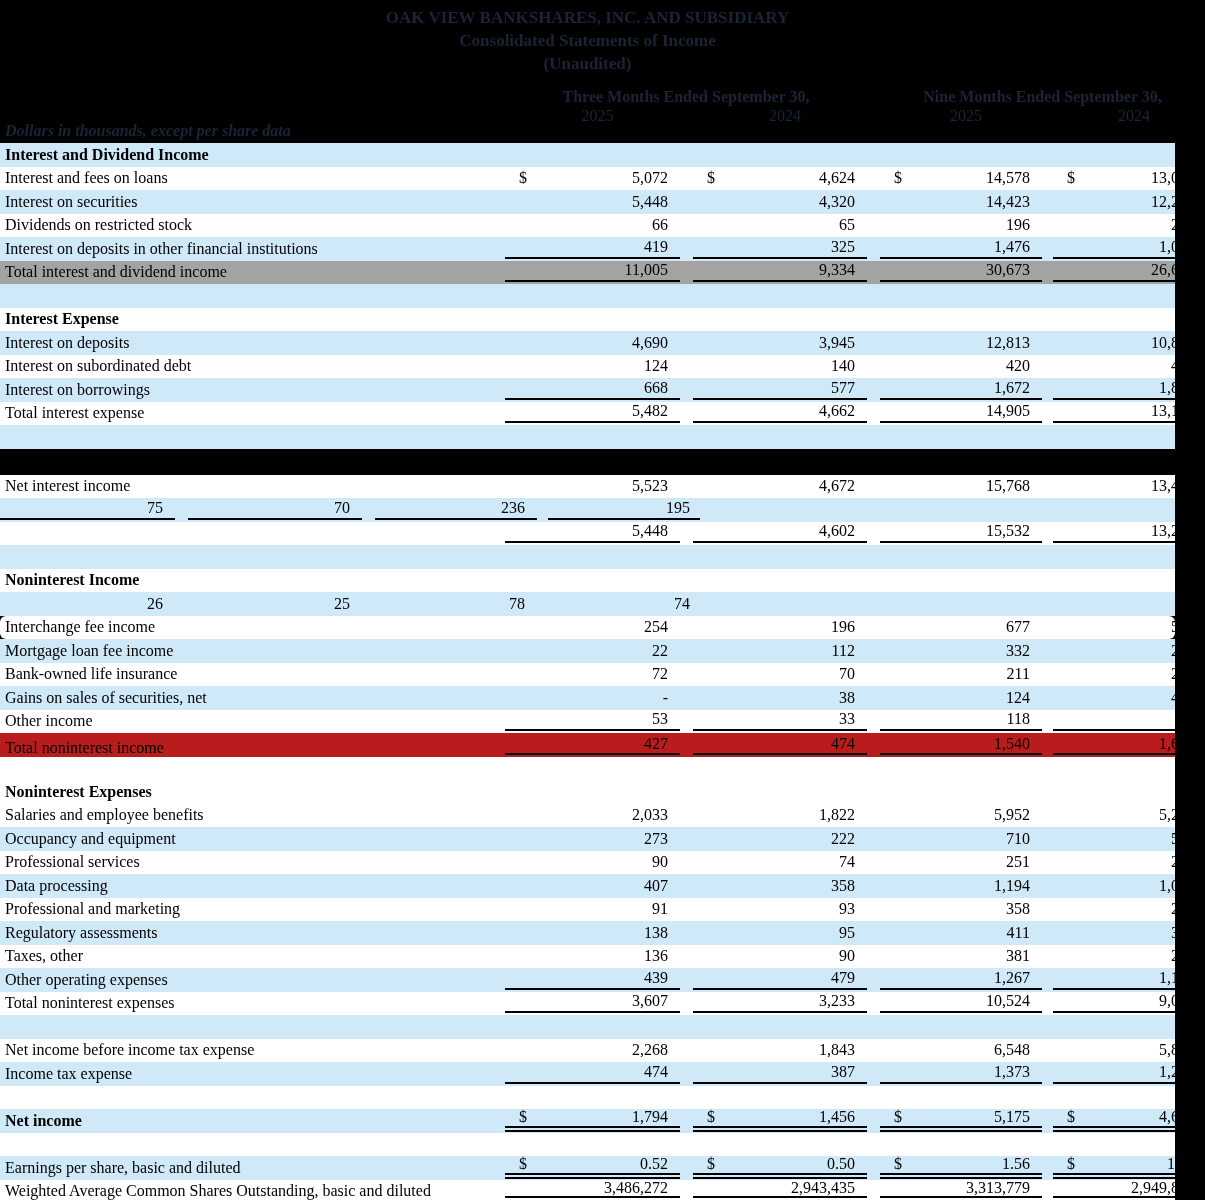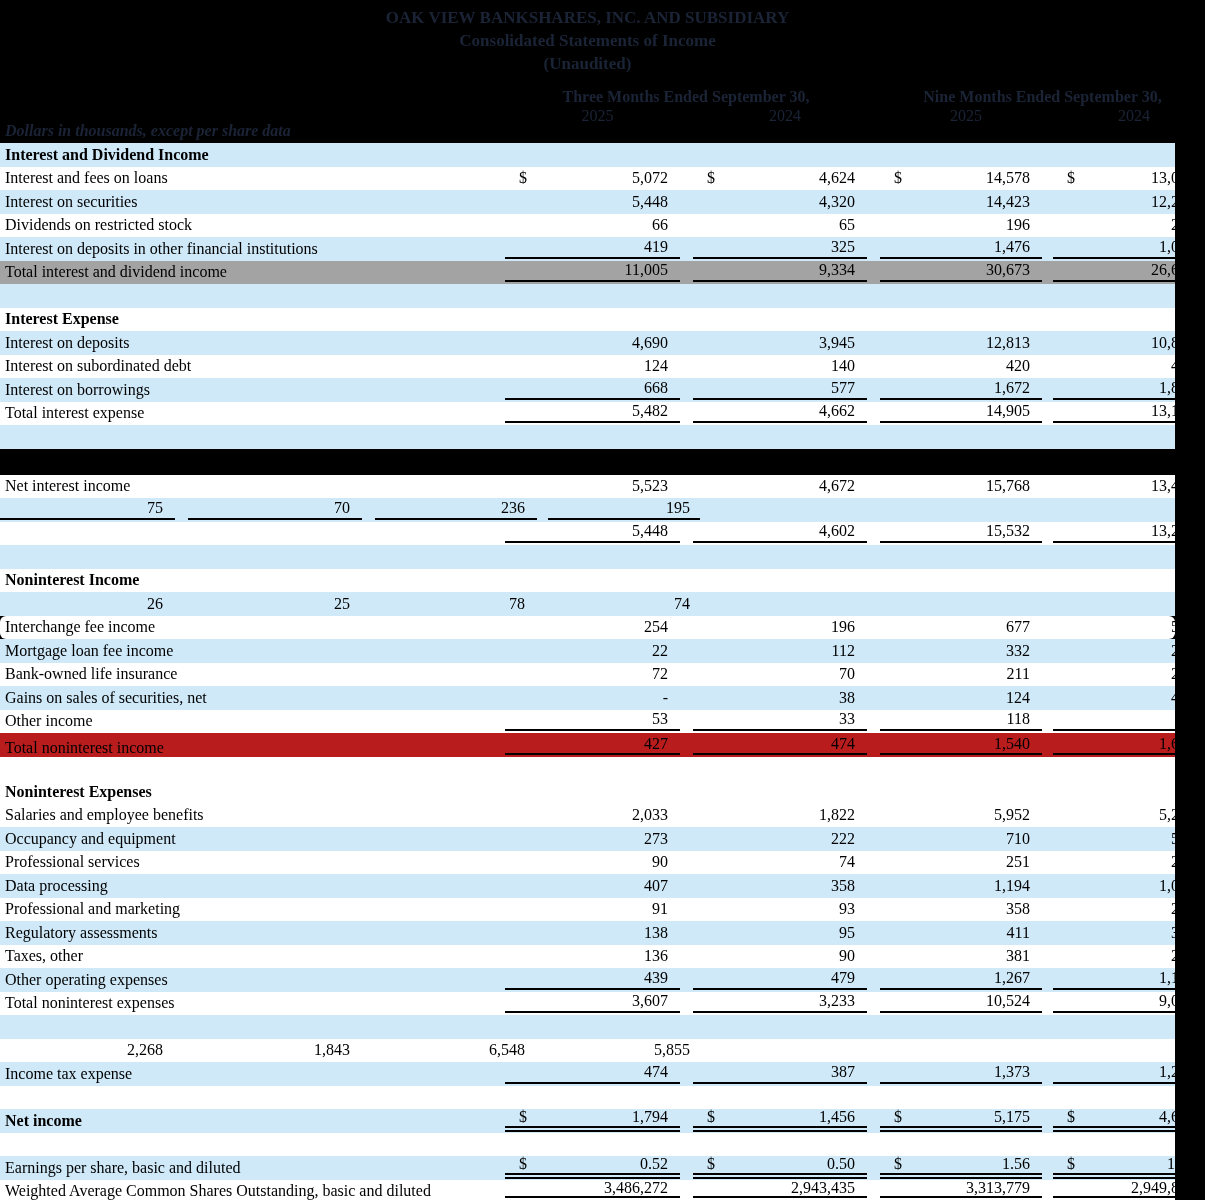--- a/index.html
+++ b/index.html
@@ -700,20 +700,21 @@
         <div class="gap3"></div>
         <div class="g g4 u">
           <div class="ds"></div>
           <div class="num">9,039</div>
         </div>
       </div>
       <div class="row" style="background: rgb(207, 233, 248);">
         <div class="label"></div>
       </div>
       <div class="row" style="background: rgb(255, 255, 255);">
+        <div class="label">Net income before income tax expense</div>
         <div class="g g1">
           <div class="ds"></div>
           <div class="num">2,268</div>
         </div>
         <div class="gap1"></div>
         <div class="g g2">
           <div class="ds"></div>
           <div class="num">1,843</div>
         </div>
         <div class="gap2"></div>

